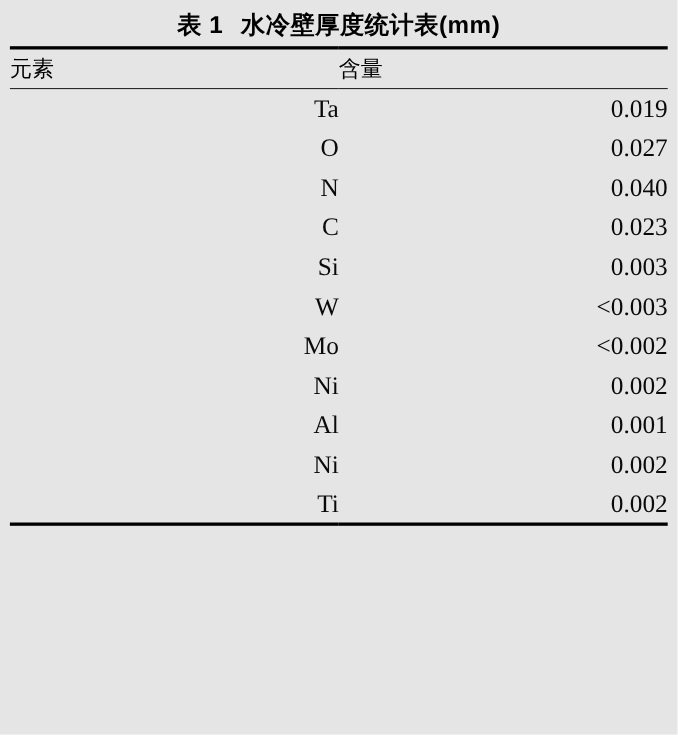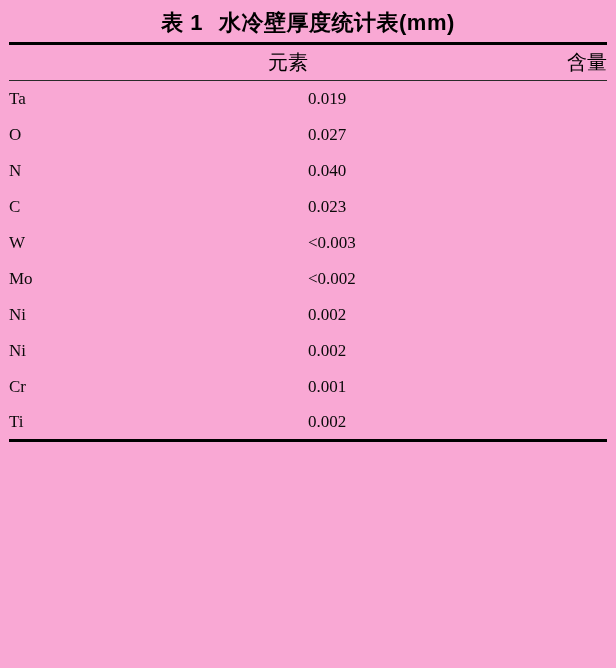--- a/index.html
+++ b/index.html
@@ -4,21 +4,21 @@
 <style>
   * { box-sizing: border-box; }
   html, body {
     margin: 0;
     padding: 0;
     background: #ffffff;
   }
   .page {
     width: 616px;
     height: 668px;
-    background: #f9a8d4;
+    background: #e5e5e5;
     color: #000000;
     font-family: "Liberation Serif", serif;
     overflow: hidden;
   }
   .table-title {
     height: 42px;
     padding-top: 4px;
     display: flex;
     align-items: center;
     justify-content: center;
@@ -36,30 +36,30 @@
     margin: 0 auto;
     border-collapse: collapse;
     border-top: 3px solid #000000;
     border-bottom: 3px solid #000000;
     table-layout: fixed;
   }
   table.data-table th {
     font-weight: 400;
     font-size: 20px;
     height: 37px;
-    text-align: right;
+    text-align: left;
     vertical-align: middle;
     border-bottom: 1.5px solid #2a2a2a;
     padding: 0;
     margin-top: 17px;
   }
   table.data-table td {
-    font-size: 17px;
+    font-size: 23px;
     height: 36px;
-    text-align: left;
+    text-align: right;
     vertical-align: middle;
     padding: 0;
     color: #0a0a0a;
   }
   col.col-element { width: 50%; }
   col.col-content { width: 50%; }
 </style>
 </head>
 <body>
 
@@ -92,38 +92,42 @@
       </tr>
       <tr>
         <td>N</td>
         <td>0.040</td>
       </tr>
       <tr>
         <td>C</td>
         <td>0.023</td>
       </tr>
       <tr>
+        <td>Si</td>
+        <td>0.003</td>
+      </tr>
+      <tr>
         <td>W</td>
         <td>&lt;0.003</td>
       </tr>
       <tr>
         <td>Mo</td>
         <td>&lt;0.002</td>
       </tr>
       <tr>
         <td>Ni</td>
         <td>0.002</td>
       </tr>
       <tr>
+        <td>Al</td>
+        <td>0.001</td>
+      </tr>
+      <tr>
         <td>Ni</td>
         <td>0.002</td>
-      </tr>
-      <tr>
-        <td>Cr</td>
-        <td>0.001</td>
       </tr>
       <tr>
         <td>Ti</td>
         <td>0.002</td>
       </tr>
     </tbody>
   </table>
 
 </div>
 

